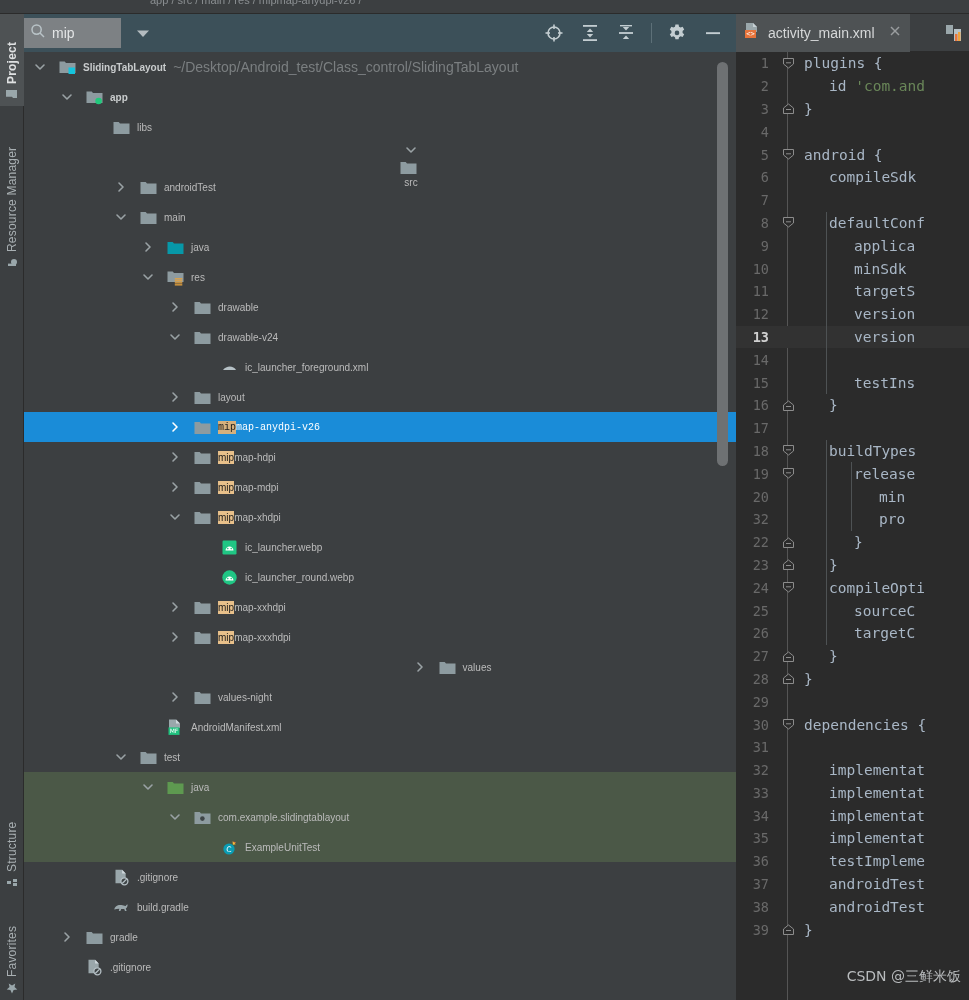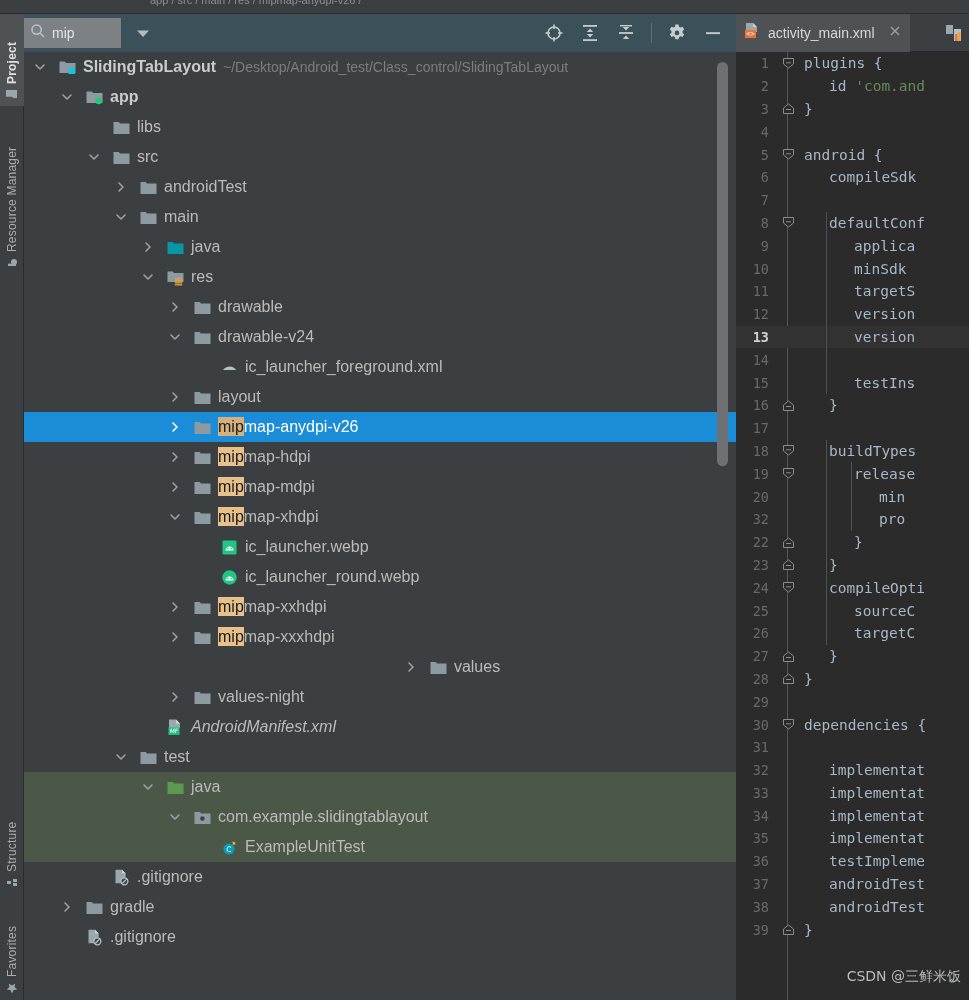--- a/index.html
+++ b/index.html
@@ -78,25 +78,25 @@
   .row{
     position:relative; height:30px; display:flex; align-items:center;
     white-space:nowrap; cursor:pointer;
   }
   .row .arrow{
     width:16px; height:16px; flex:0 0 16px;
     display:flex; align-items:center; justify-content:center;
   }
   .row .noarrow{ width:16px; flex:0 0 16px;}
   .row .icon{ flex:0 0 auto; display:flex; align-items:center; justify-content:center; margin-right:6px;}
-  .row .label{ color:#bbbbbb; font-size:16px; }
+  .row .label{ color:#bbbbbb; font-size:10px; }
   .row .label.bold{ font-weight:bold; color:#c9cccd; }
   .row .hint{ color:#7b7f81; font-size:14px; margin-left:7px; }
   .row.selected{ background:#1a8cd8; }
-  .row.selected .label{ color:#ffffff; }
+  .row.selected .label{ color:#ffffff;font-family:Liberation Mono, monospace; }
   .row.greenbg{ background:#4b5847; }
   .hl{ background:#e8c08a; color:#1b1b1b; padding:1px 0; }
   .row.selected .hl{ background:#d6b07c; color:#1b1b1b; }
 
   
   .tscroll{
     position:absolute; right:8px; top:10px; width:11px; height:404px;
     background:#6e7173; border-radius:6px;
   }
 
@@ -298,21 +298,21 @@
           <div class="row" style="padding-left: 62px;">
             <span class="noarrow"></span>
             <span style="width: 10px;"></span>
             <span class="icon">
               <svg width="19" height="19" viewBox="0 0 19 19">
                 <path d="M1.5 4h5.2l1.3 1.5h9.5V16H1.5z" fill="#8d9ba0"></path>
               </svg>
             </span>
             <span class="label">libs</span>
           </div>
-          <div class="row" style="padding-left: 62px;">
+          <div class="row" style="padding-left: 62px; flex-direction: column;">
             <span class="arrow">
               <svg width="12" height="12" viewBox="0 0 12 12">
                 <path d="M2 4l4 4 4-4" fill="none" stroke="#9aa2a5" stroke-width="1.6" stroke-linecap="round" stroke-linejoin="round"></path>
               </svg>
             </span>
             <span style="width: 10px;"></span>
             <span class="icon">
               <svg width="19" height="19" viewBox="0 0 19 19">
                 <path d="M1.5 4h5.2l1.3 1.5h9.5V16H1.5z" fill="#8d9ba0"></path>
               </svg>
@@ -564,21 +564,21 @@
               </svg>
             </span>
             <span style="width: 10px;"></span>
             <span class="icon">
               <svg width="19" height="19" viewBox="0 0 19 19">
                 <path d="M1.5 4h5.2l1.3 1.5h9.5V16H1.5z" fill="#8d9ba0"></path>
               </svg>
             </span>
             <span class="label">values-night</span>
           </div>
-          <div class="row" style="padding-left: 116px; font-style: italic;">
+          <div class="row" style="padding-left: 116px;">
             <span class="noarrow"></span>
             <span style="width: 10px;"></span>
             <span class="icon">
               <svg width="19" height="19" viewBox="0 0 19 19">
                 <path d="M3 1.5h7l4 4V10H3z" fill="#9aa7ab"></path>
                 <path d="M10 1.5l4 4h-4z" fill="#cfd8dc"></path>
                 <rect x="2.5" y="9.4" width="11" height="7.5" fill="#20c27f"></rect>
                 <text x="8" y="15.4" font-size="6" fill="#fff" text-anchor="middle" font-family="DejaVu Sans, sans-serif">MF</text>
               </svg>
             </span>
@@ -645,20 +645,31 @@
             <span style="width: 10px;"></span>
             <span class="icon">
               <svg width="19" height="19" viewBox="0 0 19 19">
                 <path d="M3.5 1.8h6.6l3.6 3.6v9.8H3.5z" fill="#9aa7ab"></path>
                 <path d="M10.1 1.8l3.6 3.6h-3.6z" fill="#cfd8dc"></path>
                 <circle cx="12.4" cy="13.3" r="3.5" fill="#3f4547" stroke="#b6c1c6" stroke-width="1.3"></circle>
                 <line x1="10.2" y1="15.5" x2="14.6" y2="11.1" stroke="#b6c1c6" stroke-width="1.3"></line>
               </svg>
             </span>
             <span class="label">.gitignore</span>
+          </div>
+          <div class="row" style="padding-left: 62px;">
+            <span class="noarrow"></span>
+            <span style="width: 10px;"></span>
+            <span class="icon">
+              <svg width="19" height="19" viewBox="0 0 19 19">
+                <path d="M2.2 11.6c.4-2.7 3-4.6 5.8-4.6 2 0 3.2.7 4.6.7 1.1 0 2-.6 2.8-1.5.5 1.6-.2 3.3-1.6 4.2l.8 2.6h-1.6l-.8-2h-3l-.8 2H6.8l.5-2.2c-1.8.1-3.5.5-5.1.8z" fill="#9aa7ab"></path>
+                <circle cx="13.4" cy="7.3" r=".7" fill="#3f4547"></circle>
+              </svg>
+            </span>
+            <span class="label">build.gradle</span>
           </div>
           <div class="row" style="padding-left: 35px;">
             <span class="arrow">
               <svg width="12" height="12" viewBox="0 0 12 12">
                 <path d="M4 2l4 4-4 4" fill="none" stroke="#9aa2a5" stroke-width="1.6" stroke-linecap="round" stroke-linejoin="round"></path>
               </svg>
             </span>
             <span style="width: 10px;"></span>
             <span class="icon">
               <svg width="19" height="19" viewBox="0 0 19 19">

